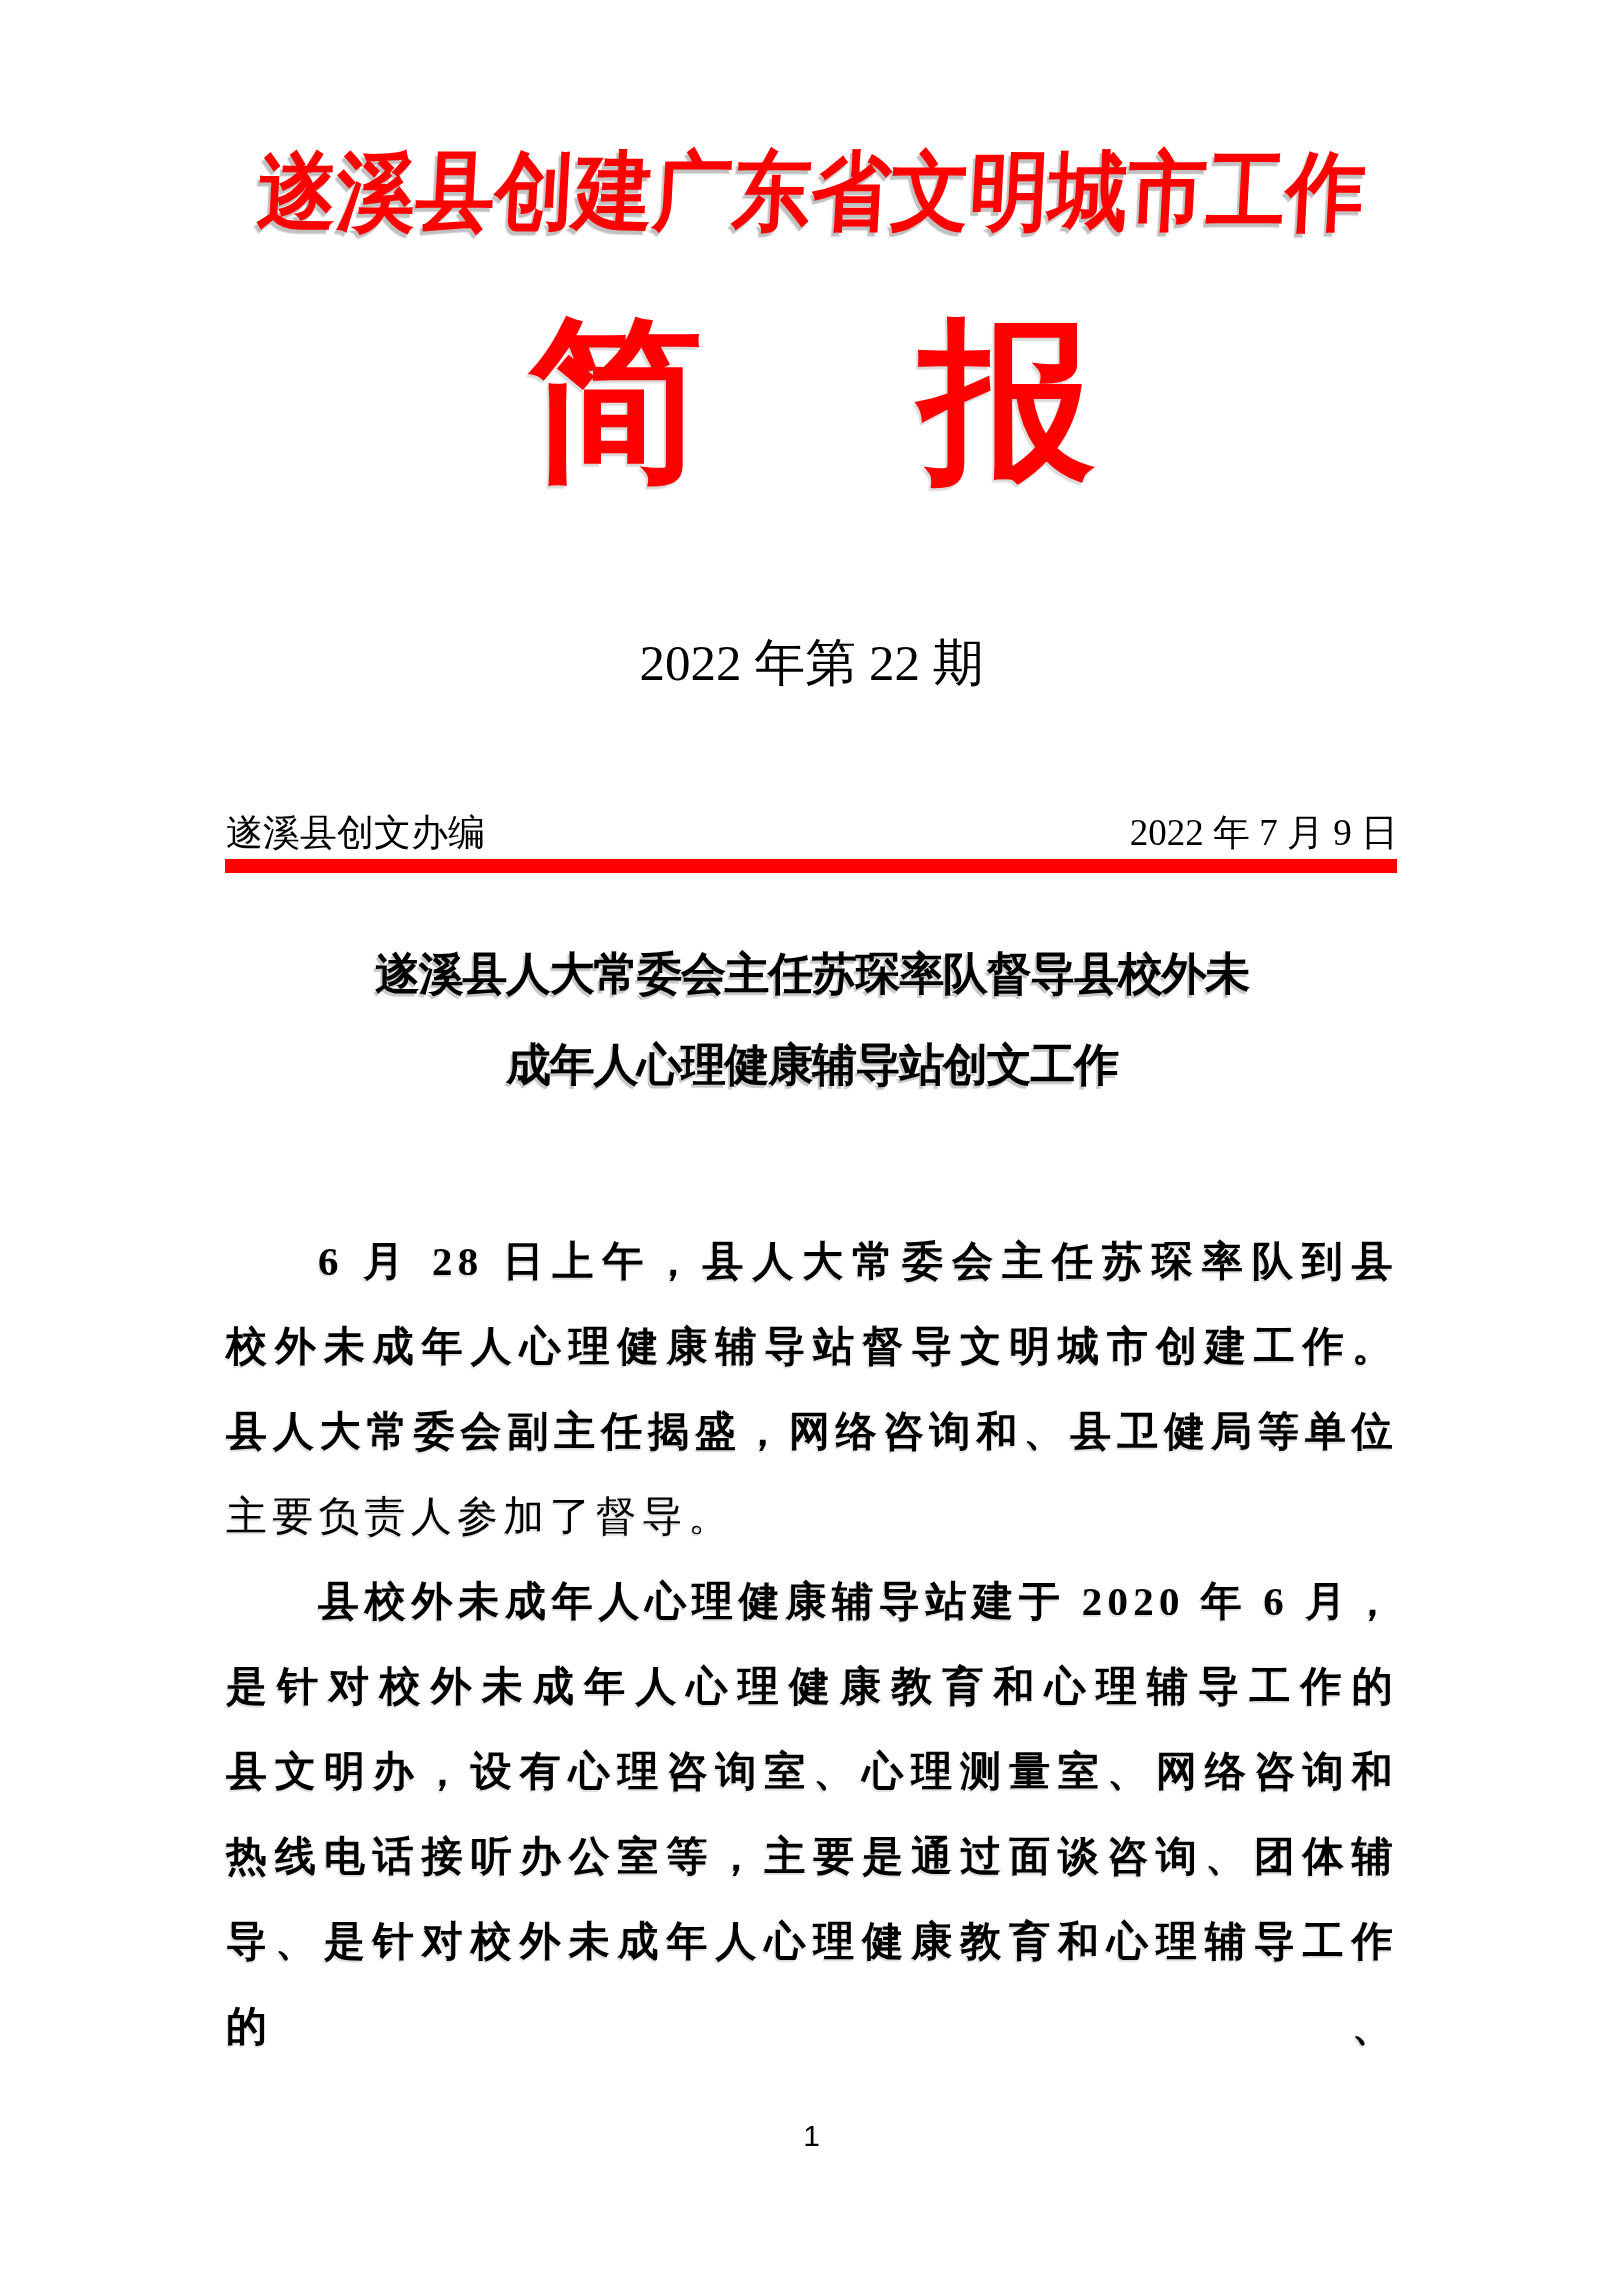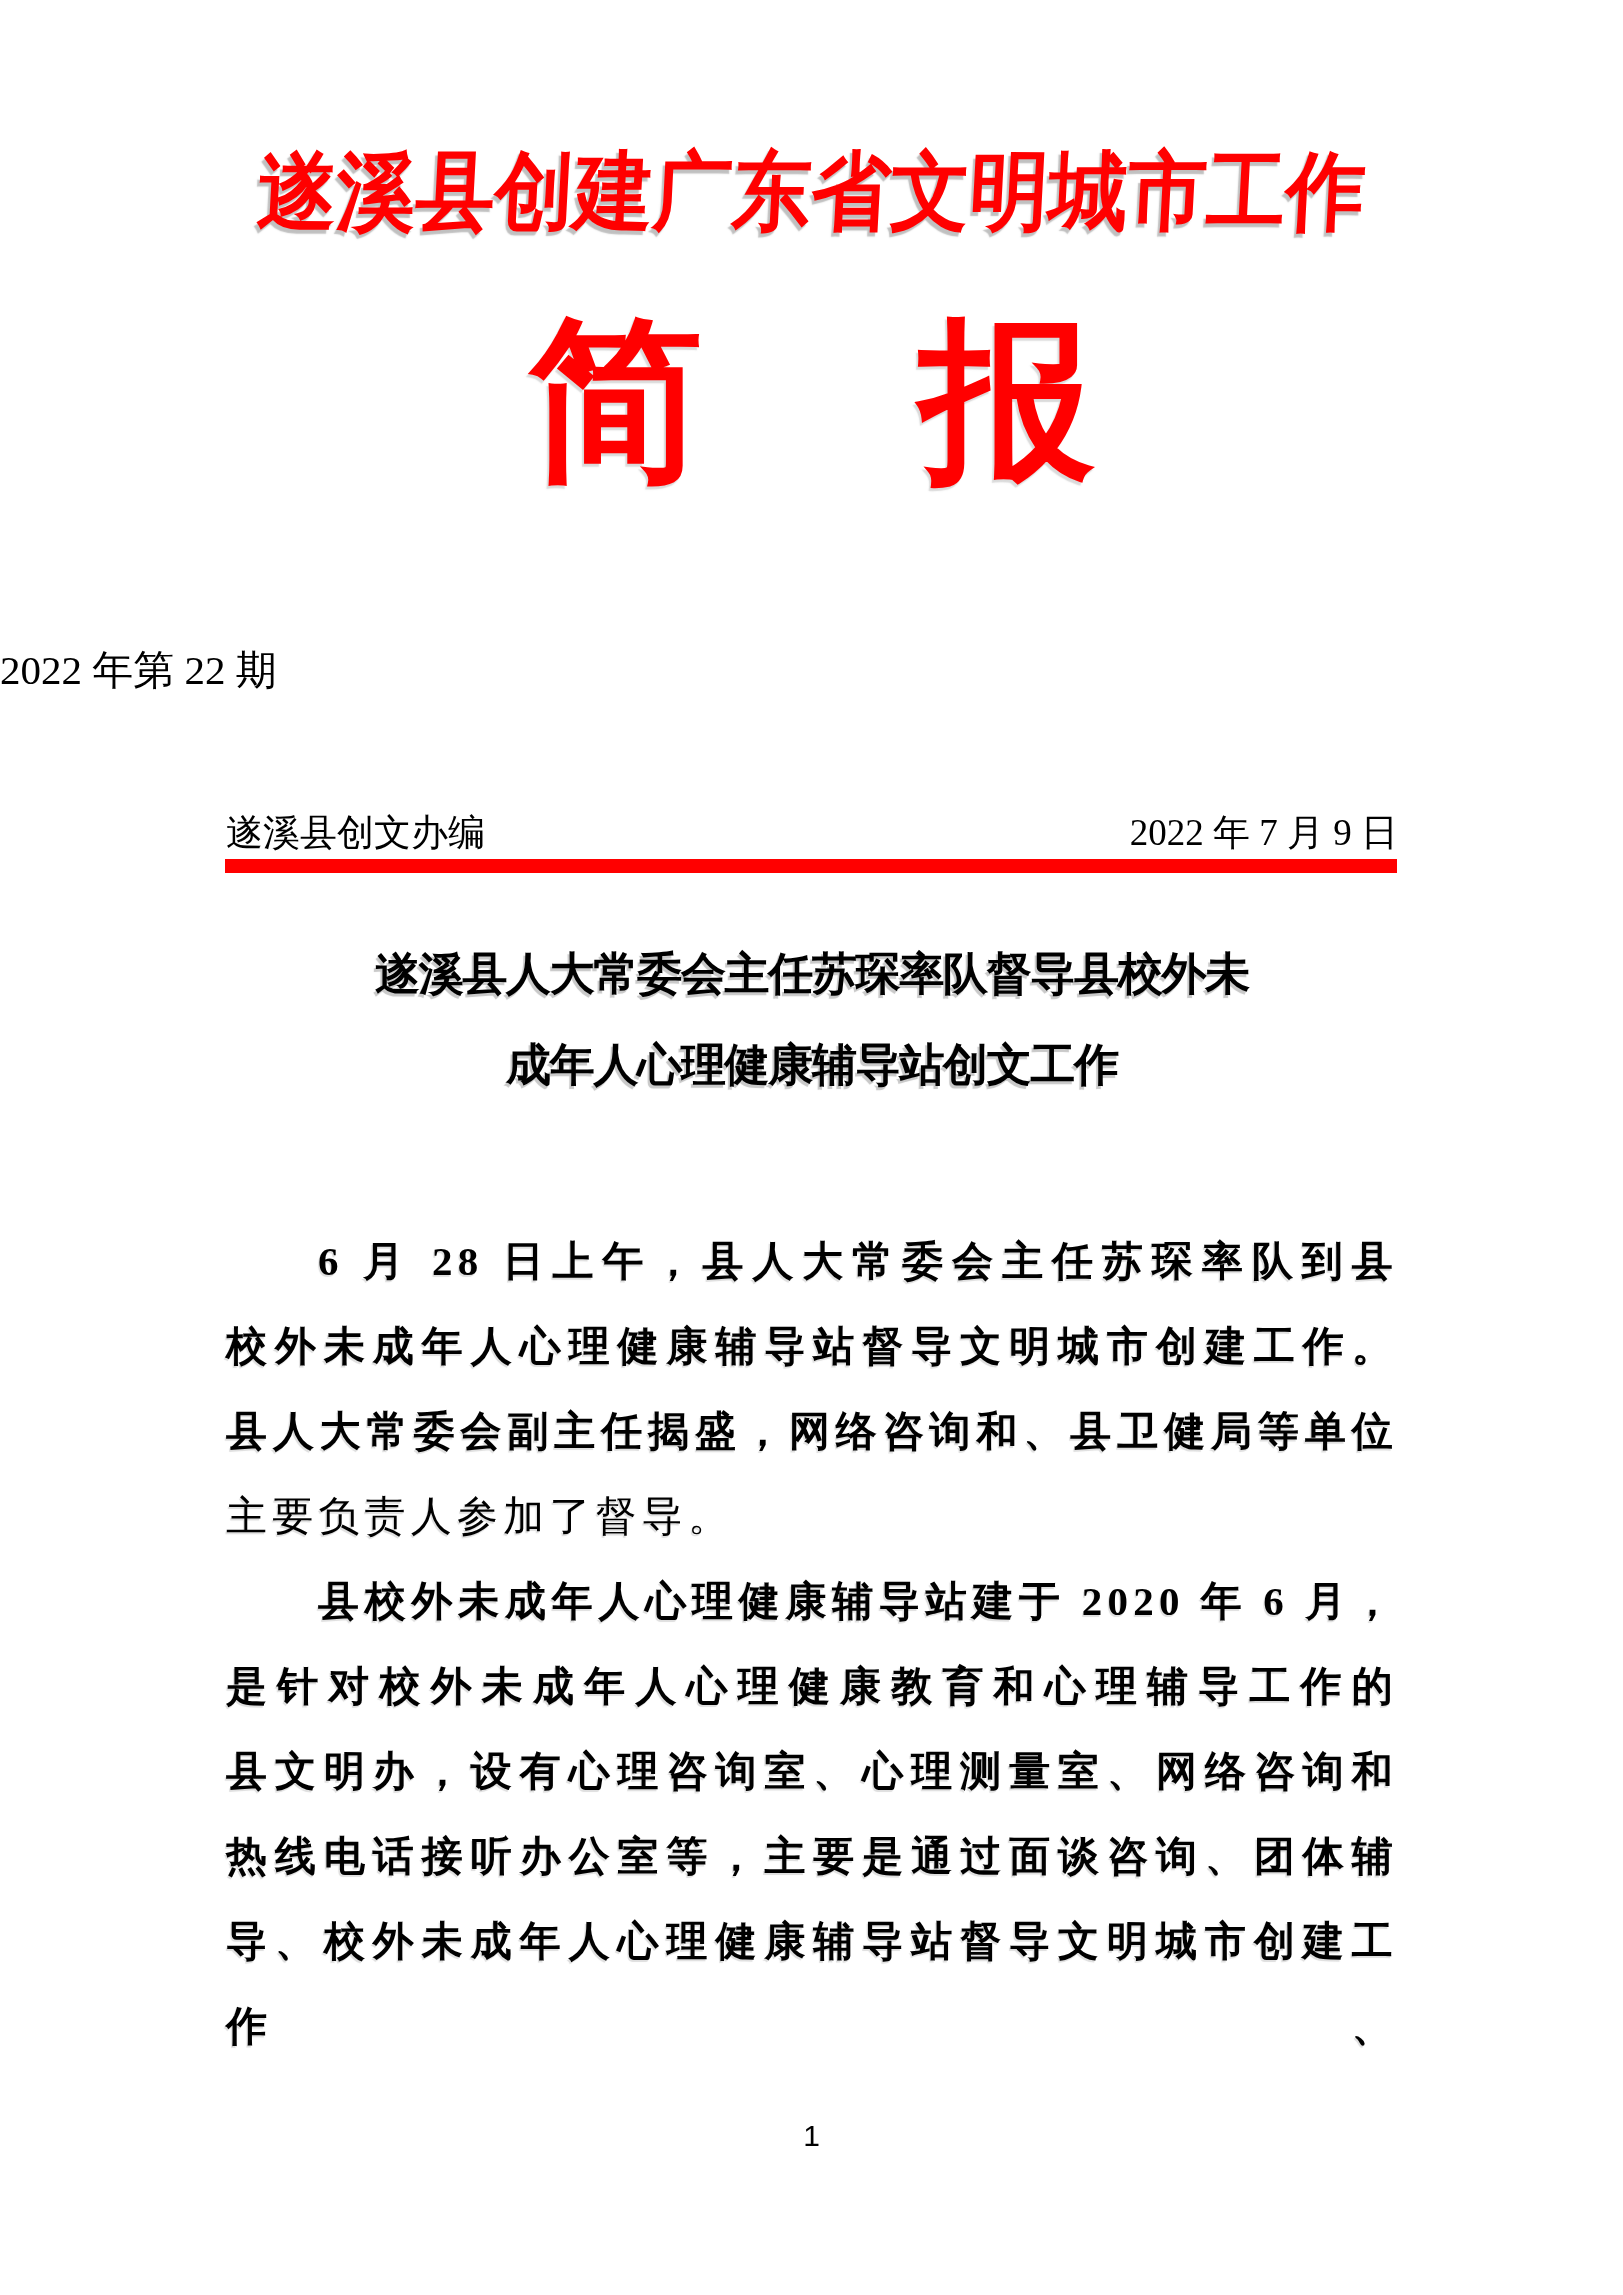--- a/index.html
+++ b/index.html
@@ -38,23 +38,23 @@
     gap: 216px;
     color: var(--accent, #ff0000);
     font-size: 175px;
     font-weight: bold;
     line-height: 1.15;
     text-shadow: -2px 3.3px 1.3px rgba(150,150,150,0.35);
   }
 
   .issue {
     position: absolute;
-    top: 644px; left: 0; width: 100%;
-    text-align: left;
-    font-size: 41px;
+    top: 630px; left: 0; width: 100%;
+    text-align: center;
+    font-size: 51px;
     line-height: 1.3;
   }
 
   .byline-row {
     position: absolute;
     top: 809px; left: 226px; width: 1172px;
     display: flex;
     justify-content: space-between;
     align-items: baseline;
     font-size: 37px;
@@ -135,19 +135,19 @@
 
   <div class="body">
     <div class="line indent justify">6 月 28 日上午，县人大常委会主任苏琛率队到县</div>
     <div class="line justify">校外未成年人心理健康辅导站督导文明城市创建工作。</div>
     <div class="line justify">县人大常委会副主任揭盛，网络咨询和、县卫健局等单位</div>
     <div class="line">主要负责人参加了督导。</div>
     <div class="line indent justify">县校外未成年人心理健康辅导站建于 2020 年 6 月，</div>
     <div class="line justify">是针对校外未成年人心理健康教育和心理辅导工作的</div>
     <div class="line justify">县文明办，设有心理咨询室、心理测量室、网络咨询和</div>
     <div class="line justify">热线电话接听办公室等，主要是通过面谈咨询、团体辅</div>
-    <div class="line justify">导、校外未成年人心理健康辅导站督导文明城市创建工作、</div>
+    <div class="line justify">导、是针对校外未成年人心理健康教育和心理辅导工作的、</div>
   </div>
 
   <div class="page-num">1</div>
 
 </div>
 
 
 </body></html>

